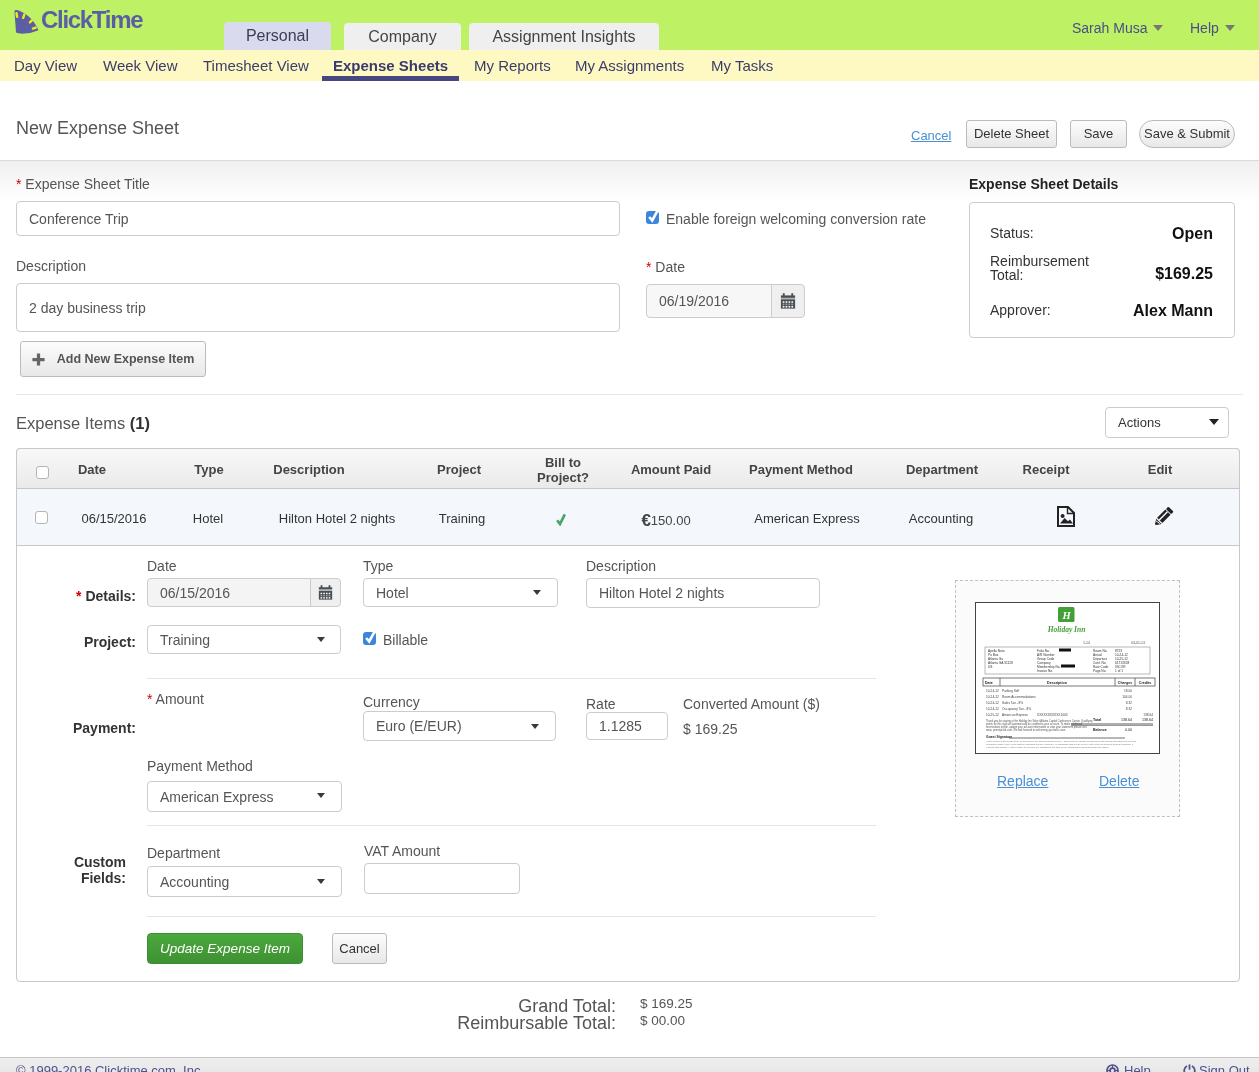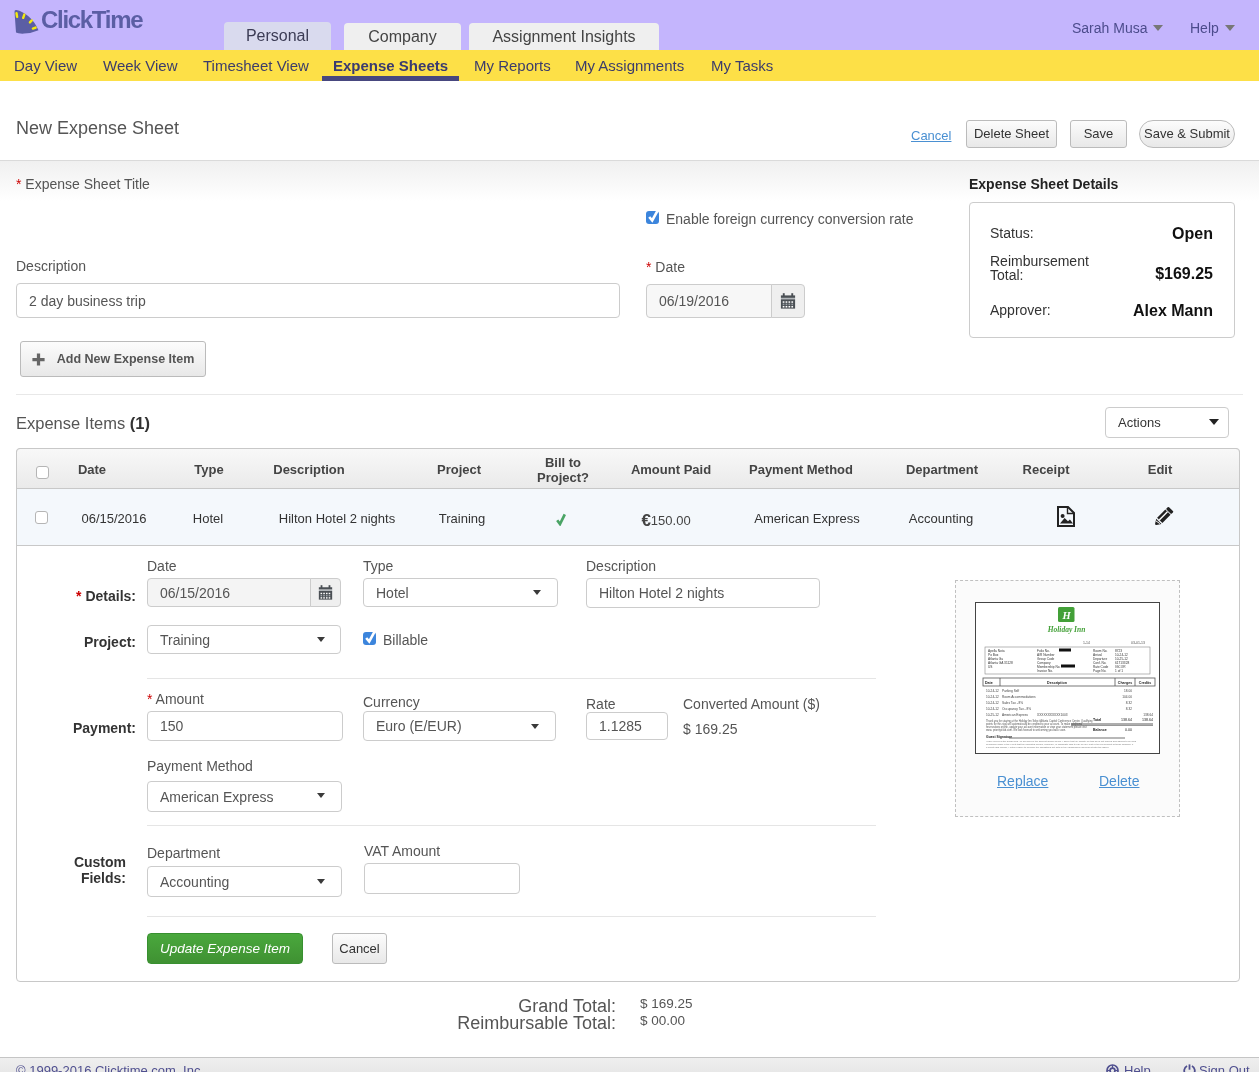--- a/index.html
+++ b/index.html
@@ -1,30 +1,30 @@
 <!DOCTYPE html>
 <html><head>
 <meta charset="utf-8">
 <style>
 * { margin:0; padding:0; box-sizing:border-box; }
 body { font-family:"Liberation Sans", sans-serif; background:#fff; }
 .page { position:relative; width:1259px; height:1072px; background:#fff; overflow:hidden; }
 .abs { position:absolute; }
 
 
-.hdr { position:absolute; left:0; top:0; width:1259px; height:50px; background:#c4b5fd; }
+.hdr { position:absolute; left:0; top:0; width:1259px; height:50px; background:#bef264; }
 .logo-txt { position:absolute; left:41px; top:6px; font-size:24px; font-weight:bold; color:#5b5ea4; letter-spacing:-1.3px; }
 .tab { position:absolute; bottom:0; font-size:16px; text-align:center; border-radius:4px 4px 0 0; }
 .tab.active { background:#d9daee; color:#3c3c55; height:28px; line-height:28px; }
 .tab.idle { background:#efefef; color:#444; height:27px; line-height:27px; }
 .userlink { position:absolute; top:20px; font-size:14px; color:#4c4c8c; }
 .caret-dn { display:inline-block; width:0; height:0; border-left:5px solid transparent; border-right:5px solid transparent; border-top:6px solid #777; vertical-align:2px; margin-left:6px; }
 
 
-.nav { position:absolute; left:0; top:50px; width:1259px; height:31px; background:#fde047; }
+.nav { position:absolute; left:0; top:50px; width:1259px; height:31px; background:#fef9c3; }
 .nav a { position:absolute; top:0; height:31px; line-height:31px; font-size:15px; color:#3c3c6b; text-decoration:none; }
 .nav a.sel { font-weight:bold; color:#3a3a70; }
 .nav .under { position:absolute; background:#47477f; height:5px; top:26px; }
 
 
 .pagetitle { position:absolute; left:16px; top:118px; font-size:18px; color:#555; }
 .btn { position:absolute; font-size:13px; color:#333; text-align:center; background:linear-gradient(#fcfcfc,#e8e8e8); border:1px solid #bbb; border-radius:3px; height:28px; line-height:26px; }
 .cancel-link { position:absolute; font-size:13px; color:#4a90d2; text-decoration:underline; }
 .sep1 { position:absolute; left:0; top:160px; width:1259px; height:48px; border-top:1px solid #dadada; background:linear-gradient(#f0f0f0,#ffffff 85%); }
 
@@ -99,29 +99,30 @@
   </div>
 
   <div class="pagetitle">New Expense Sheet</div>
   <div class="cancel-link" style="left:911px; top:128px;">Cancel</div>
   <div class="btn" style="left:966px; top:120px; width:91px;">Delete Sheet</div>
   <div class="btn" style="left:1070px; top:120px; width:57px;">Save</div>
   <div class="btn" style="left:1139px; top:120px; width:96px;border-radius:14px;">Save &amp; Submit</div>
   <div class="sep1"></div>
 
   <div class="lbl" style="left:16px; top:176px;"><span class="req">* </span>Expense Sheet Title</div>
+  <div class="inp" style="left:16px; top:201px; width:604px; height:35px;">Conference Trip</div>
   <div class="ckbox" style="left:646px; top:211px;">
       <svg width="11" height="14" viewBox="0 0 11 14">
         <path d="M1.2,9 L4.2,12.4 L10.4,1.2" stroke="#fff" stroke-width="2.6" fill="none"></path>
       </svg>
     </div>
-  <div class="lbl" style="left:666px; top:211px;">Enable foreign currency conversion rate</div>
+  <div class="lbl" style="left:666px; top:211px;">Enable foreign welcoming conversion rate</div>
 
   <div class="lbl" style="left:16px; top:258px;">Description</div>
-  <div class="inp" style="left:16px; top:283px; width:604px; height:35px;">2 day business trip</div>
+  <div class="inp" style="left:16px; top:283px; width:604px; height:49px;">2 day business trip</div>
 
   <div class="lbl" style="left:646px; top:259px;"><span class="req">* </span>Date</div>
   <div class="inp" style="left:646px; top:284px; width:126px; height:34px; border-radius:4px 0 0 4px; background:#f7f7f7;">06/19/2016</div>
   <div class="calbtn" style="left:771px; top:284px; width:34px; height:34px;">
     <svg width="16" height="16" viewBox="0 0 16 16">
         <rect x="2.8" y="0.2" width="1.9" height="3.4" fill="#4a4f54"></rect>
         <rect x="11.3" y="0.2" width="1.9" height="3.4" fill="#4a4f54"></rect>
         <rect x="0.9" y="2.4" width="14.2" height="2.5" fill="#4a4f54"></rect>
         <rect x="0.9" y="4.9" width="14.2" height="1.9" fill="#b2b6ba"></rect>
         <rect x="0.9" y="6.4" width="14.2" height="9.2" fill="#4a4f54"></rect>
@@ -251,21 +252,20 @@
       <svg width="11" height="14" viewBox="0 0 11 14">
         <path d="M1.2,9 L4.2,12.4 L10.4,1.2" stroke="#fff" stroke-width="2.6" fill="none"></path>
       </svg>
     </div>
   <div class="lbl" style="left:383px; top:632px;">Billable</div>
 
   <div class="hsep" style="left:147px; top:678px; width:729px;"></div>
 
   <div class="blbl" style="left:0px; top:720px; width:136px;">Payment:</div>
   <div class="lbl" style="left:147px; top:691px;"><span class="req">* </span>Amount</div>
-  <div class="inp" style="left:147px; top:711px; width:196px; height:30px;">150</div>
 
   <div class="lbl" style="left:363px; top:694px;">Currency</div>
   <div class="inp" style="left:363px; top:711px; width:193px; height:30px;">Euro (E/EUR)</div>
   <div class="sel-caret" style="left:531px; top:723.5px;"></div>
 
   <div class="lbl" style="left:586px; top:696px;">Rate</div>
   <div class="inp" style="left:586px; top:712px; width:82px; height:28px;">1.1285</div>
 
   <div class="lbl" style="left:683px; top:696px;">Converted Amount ($)</div>
   <div class="lbl" style="left:683px; top:721px;">$ 169.25</div>

